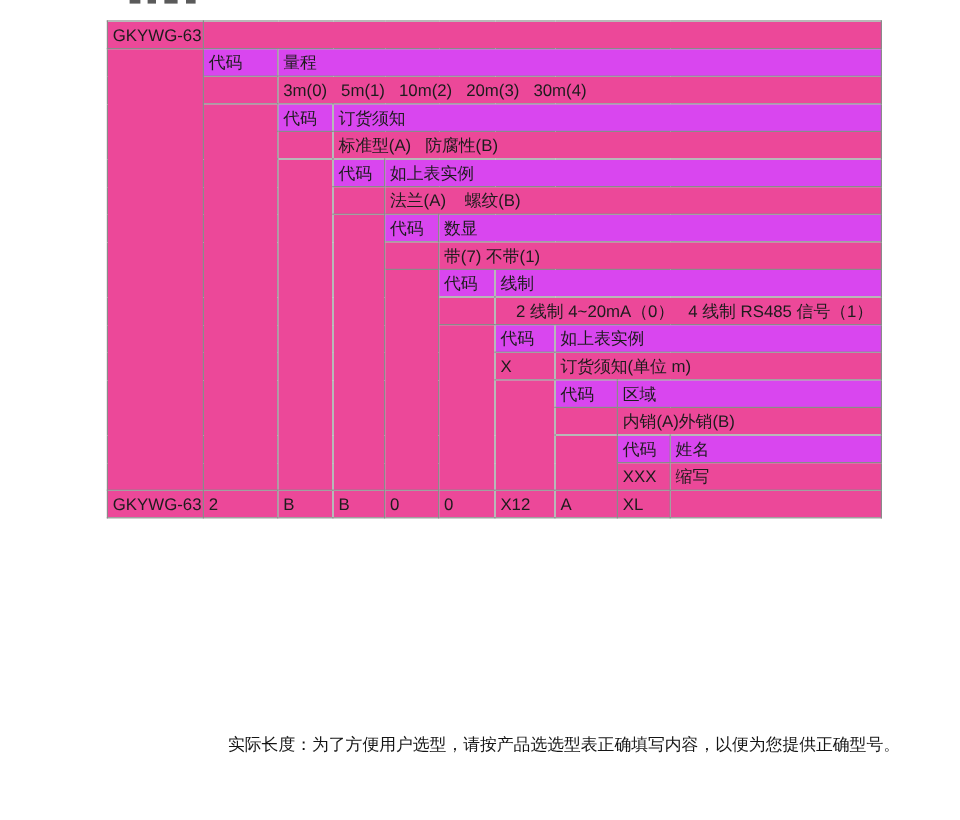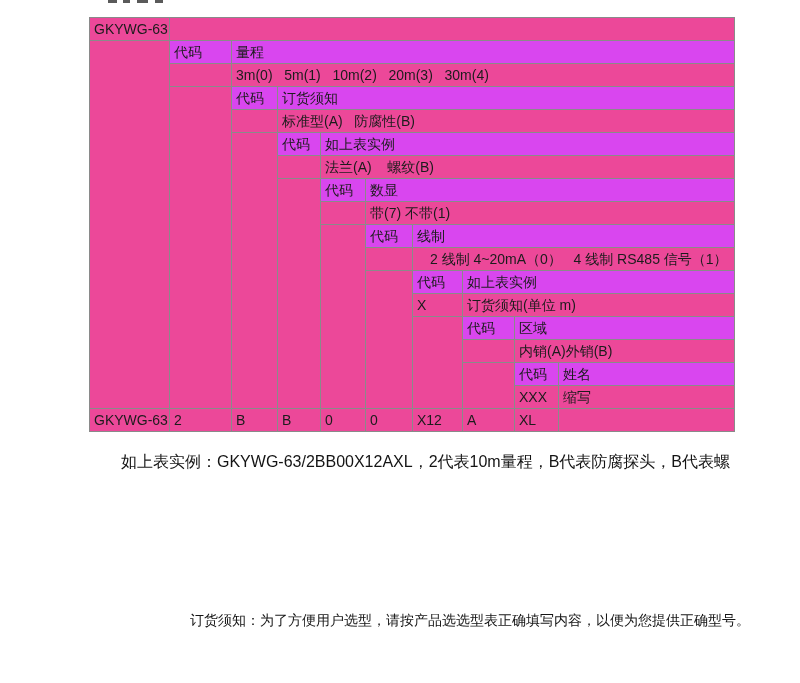--- a/index.html
+++ b/index.html
@@ -152,16 +152,15 @@
       <td>0</td>
       <td>X12</td>
       <td>A</td>
       <td>XL</td>
       <td></td>
     </tr>
   </tbody>
 </table>
 
 <div class="body-text">
-  <span class="ln indent">如上表实例：GKYWG-63/2BB00X12AXL，2代表10m量程，B代表防腐探头，B代表螺</span>
 </div>
 
-<div class="order-note">订货须知：为了方便用户选型，请按产品选选型表正确填写内容，以便为您提供正确型号。</div>
+<div class="order-note">实际长度：为了方便用户选型，请按产品选选型表正确填写内容，以便为您提供正确型号。</div>
 
 </body></html>

